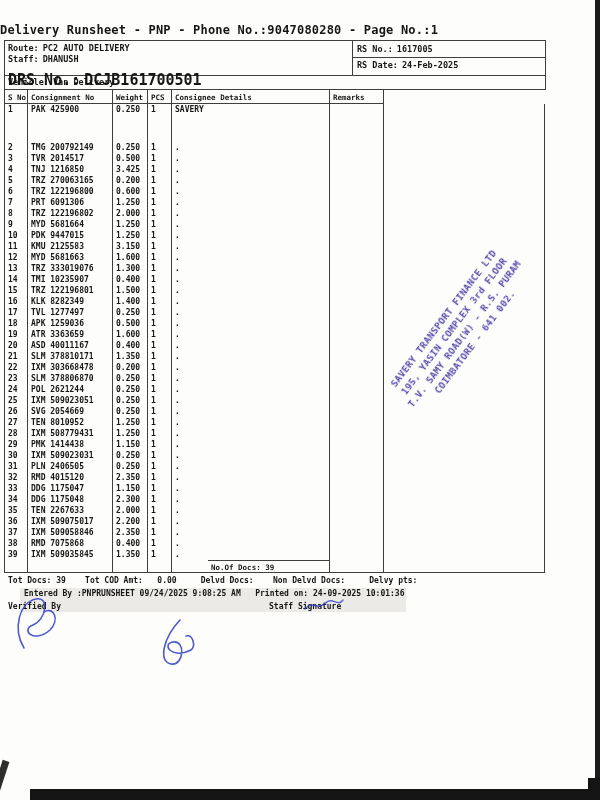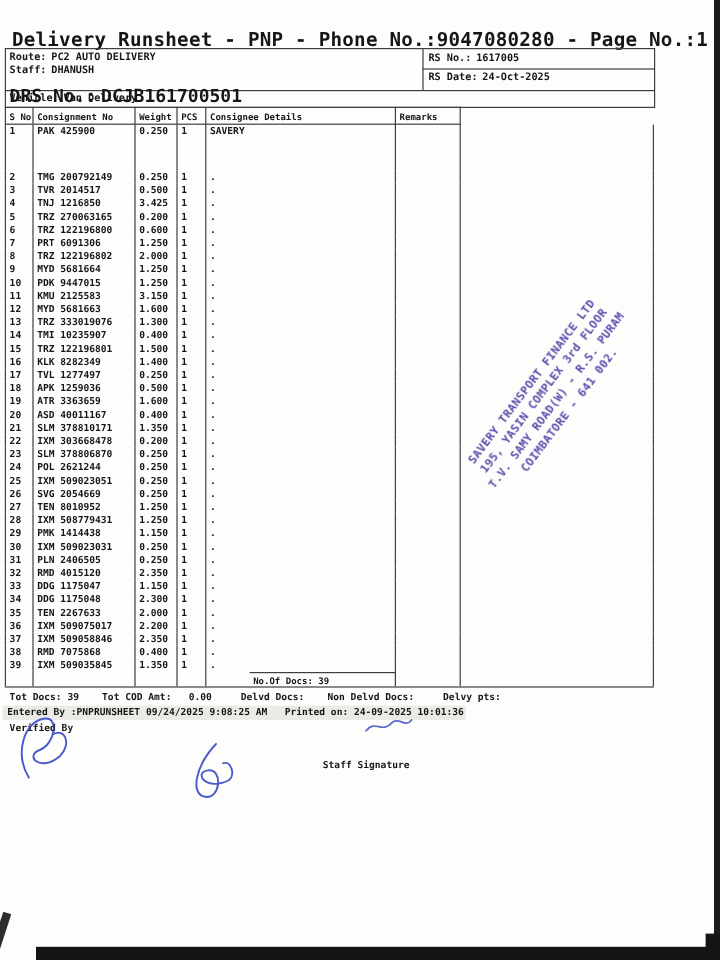--- a/index.html
+++ b/index.html
@@ -2,21 +2,21 @@
 <html><head>
 <meta charset="utf-8">
 <style>
   html,body{margin:0;padding:0;background:#888;}
   .page{
     position:relative;width:600px;height:800px;background:#fdfdfb;
     font-family:"DejaVu Sans Mono",monospace;font-weight:bold;color:#161616;
     overflow:hidden;margin:0 auto;
   }
   .title{position:absolute;top:6px;left:0;width:600px;text-align:center;font-size:12px;letter-spacing:.4px;}
-  .subtitle{position:absolute;top:23px;left:0;width:600px;text-align:center;font-size:16px;letter-spacing:.2px;}
+  .subtitle{position:absolute;top:23px;left:0;width:600px;font-size:12px;letter-spacing:.2px;}
 
   
   .ib-outer{position:absolute;left:4px;top:40px;width:540px;height:48px;border:1px solid #3f3f3f;}
   .ib-hmid{position:absolute;left:4px;top:75px;width:541px;height:0;border-top:1px solid #3f3f3f;}
   .ib-vright{position:absolute;left:352px;top:40px;width:0;height:35px;border-left:1px solid #3f3f3f;}
   .ib-hrs{position:absolute;left:352px;top:57px;width:193px;height:0;border-top:1px solid #3f3f3f;}
   .iline{position:absolute;font-size:8.5px;white-space:nowrap;}
   .iline .lbl{margin-right:4px;}
   .i-route{left:8px;top:43px;}
   .i-staff{left:8px;top:54px;}
@@ -32,23 +32,23 @@
   .trow .cell:first-child{border-left:1px solid #3f3f3f;}
   .thead{height:15px;}
   .thead .cell{border-top:1px solid #3f3f3f;border-bottom:1px solid #3f3f3f;font-size:7.5px;padding-top:3px;}
   .rowgap{height:27px;}
   .nodocs{height:12px;}
   .nodocs .cell{font-size:7.5px;}
   .nodocs .c-consignee{border-top:1px solid #3f3f3f;padding-top:2px;margin-left:36px;}
 
   
   .f-totals{position:absolute;left:8px;top:576px;font-size:8px;white-space:pre;}
-  .f-entered{position:absolute;left:2px;top:588px;width:382px;height:11px;background:#eceae6;font-size:8px;white-space:pre;padding:1px 0 0 4px;}
+  .f-entered{position:absolute;left:20px;top:588px;width:382px;height:11px;background:#eceae6;font-size:8px;white-space:pre;padding:1px 0 12px 4px;}
   .f-verified{position:absolute;left:8px;top:602px;font-size:8px;}
-  .f-staffsig{position:absolute;left:258px;top:633px;font-size:8px;padding-left:11px;}
+  .f-staffsig{position:absolute;left:258px;top:602px;font-size:8px;padding-left:11px;}
 
   
   .stamp{
     position:absolute;left:352px;top:304px;width:214px;
     transform:rotate(-53deg);transform-origin:center;
     color:#4a3ea6;font-size:9.5px;line-height:13px;text-align:center;
     letter-spacing:.3px;opacity:.92;filter:blur(.25px);
   }
 
   
@@ -70,21 +70,21 @@
   <div class="ib-outer"></div>
   <div class="ib-hmid"></div>
   <div class="ib-vright"></div>
   <div class="ib-hrs"></div>
 
   <div class="iline i-route"><span class="lbl">Route:</span><span>PC2 AUTO DELIVERY</span></div>
   <div class="iline i-staff"><span class="lbl">Staff:</span><span>DHANUSH</span></div>
   <div class="iline i-drs"><span class="lbl">DRS No.:</span><span>DCJB161700501</span></div>
   <div class="iline i-vehicle"><span class="lbl">Vehicle:</span><span>Van Delivery</span></div>
   <div class="iline i-rsno"><span class="lbl">RS No.:</span><span>1617005</span></div>
-  <div class="iline i-rsdate"><span class="lbl">RS Date:</span><span>24-Oct-2025</span></div>
+  <div class="iline i-rsdate"><span class="lbl">RS Date:</span><span>24-Feb-2025</span></div>
 
   <div class="tablewrap">
     <div class="trow thead">
       <div class="cell c-sno">S No</div>
       <div class="cell c-consignment">Consignment No</div>
       <div class="cell c-weight">Weight</div>
       <div class="cell c-pcs">PCS</div>
       <div class="cell c-consignee">Consignee Details</div>
       <div class="cell c-remarks">Remarks</div>
     </div>

